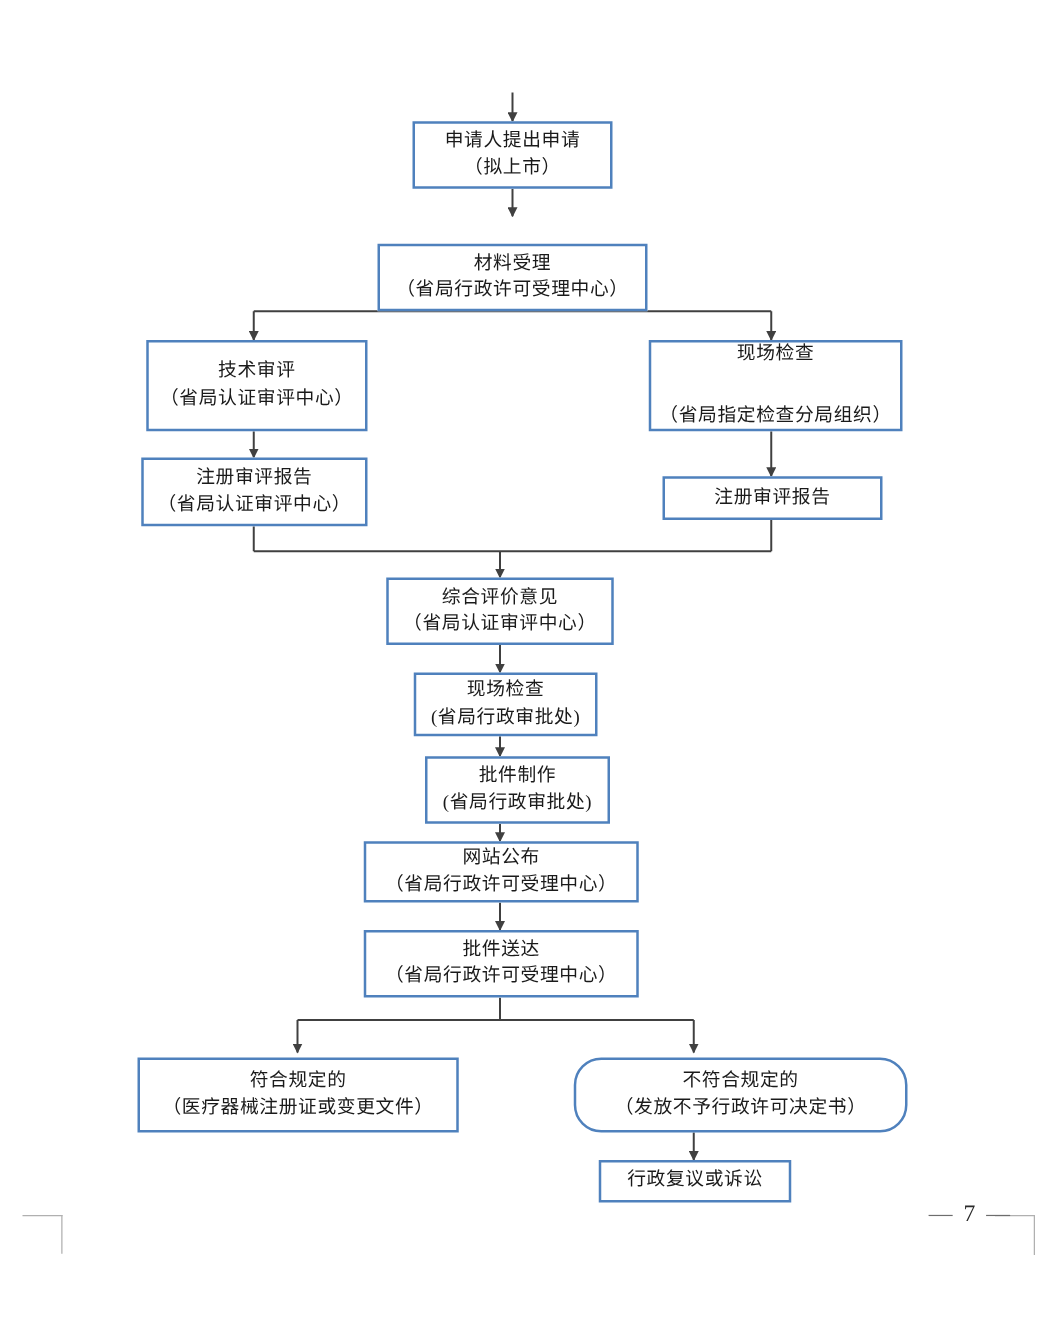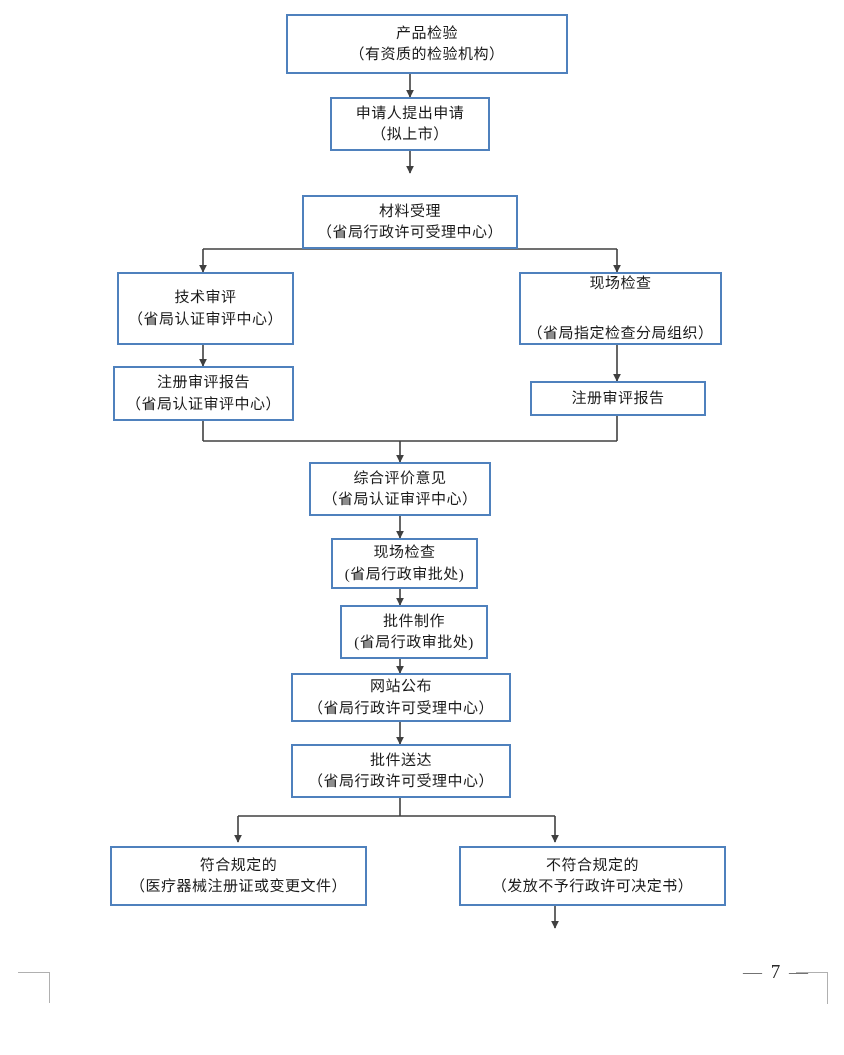--- a/index.html
+++ b/index.html
@@ -138,24 +138,20 @@
 
       <path d="M 400 798 L 400 816"></path>
       <path d="M 238 816 L 555 816"></path>
       <path d="M 238 816 L 238 842" marker-end="url(#arrowhead)"></path>
       <path d="M 555 816 L 555 842" marker-end="url(#arrowhead)"></path>
 
       <path d="M 555 906 L 555 928" marker-end="url(#arrowhead)"></path>
     </g>
   </svg>
 
-  <div class="node" style="left:286px; top:14px; width:282px; height:60px;">
-    <span class="line1">产品检验</span>
-    <span class="line2">（有资质的检验机构）</span>
-  </div>
 
   <div class="node" style="left:330px; top:97px; width:160px; height:54px;">
     <span class="line1">申请人提出申请</span>
     <span class="line2">（拟上市）</span>
   </div>
 
   <div class="node" style="left:302px; top:173px; width:216px; height:54px;margin-top:22px;">
     <span class="line1">材料受理</span>
     <span class="line2">（省局行政许可受理中心）</span>
   </div>
@@ -203,25 +199,29 @@
   <div class="node" style="left:291px; top:744px; width:220px; height:54px;">
     <span class="line1">批件送达</span>
     <span class="line2">（省局行政许可受理中心）</span>
   </div>
 
   <div class="node" style="left:110px; top:846px; width:257px; height:60px;">
     <span class="line1">符合规定的</span>
     <span class="line2">（医疗器械注册证或变更文件）</span>
   </div>
 
-  <div class="node" style="left:459px; top:846px; width:267px; height:60px;">
+  <div class="node" style="left:459px; top:846px; width:267px; height:60px;border-radius:22px;">
     <span class="line1">不符合规定的</span>
     <span class="line2">（发放不予行政许可决定书）</span>
   </div>
 
+  <div class="node" style="left:479px; top:928px; width:154px; height:34px;">
+    <span class="line1">行政复议或诉讼</span>
+
+  </div>
 
   <div class="crop-mark crop-bl"></div>
   <div class="crop-mark crop-bl-v"></div>
   <div class="crop-mark crop-br"></div>
 
   <div id="page-footer">
     <span class="dash">—</span>
     <span class="num">7</span>
     <span class="dash">—</span>
   </div>

